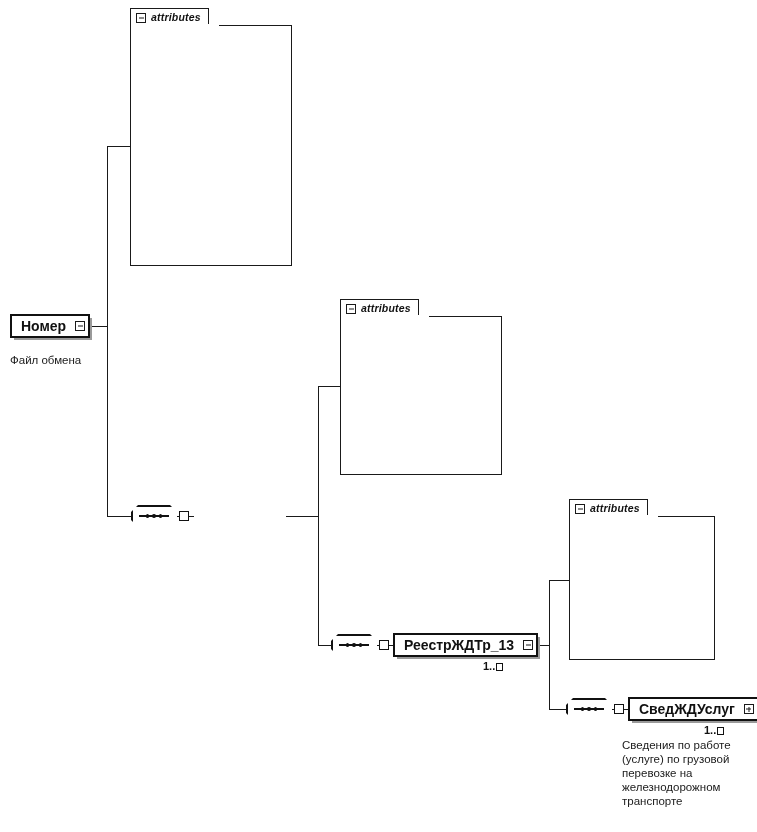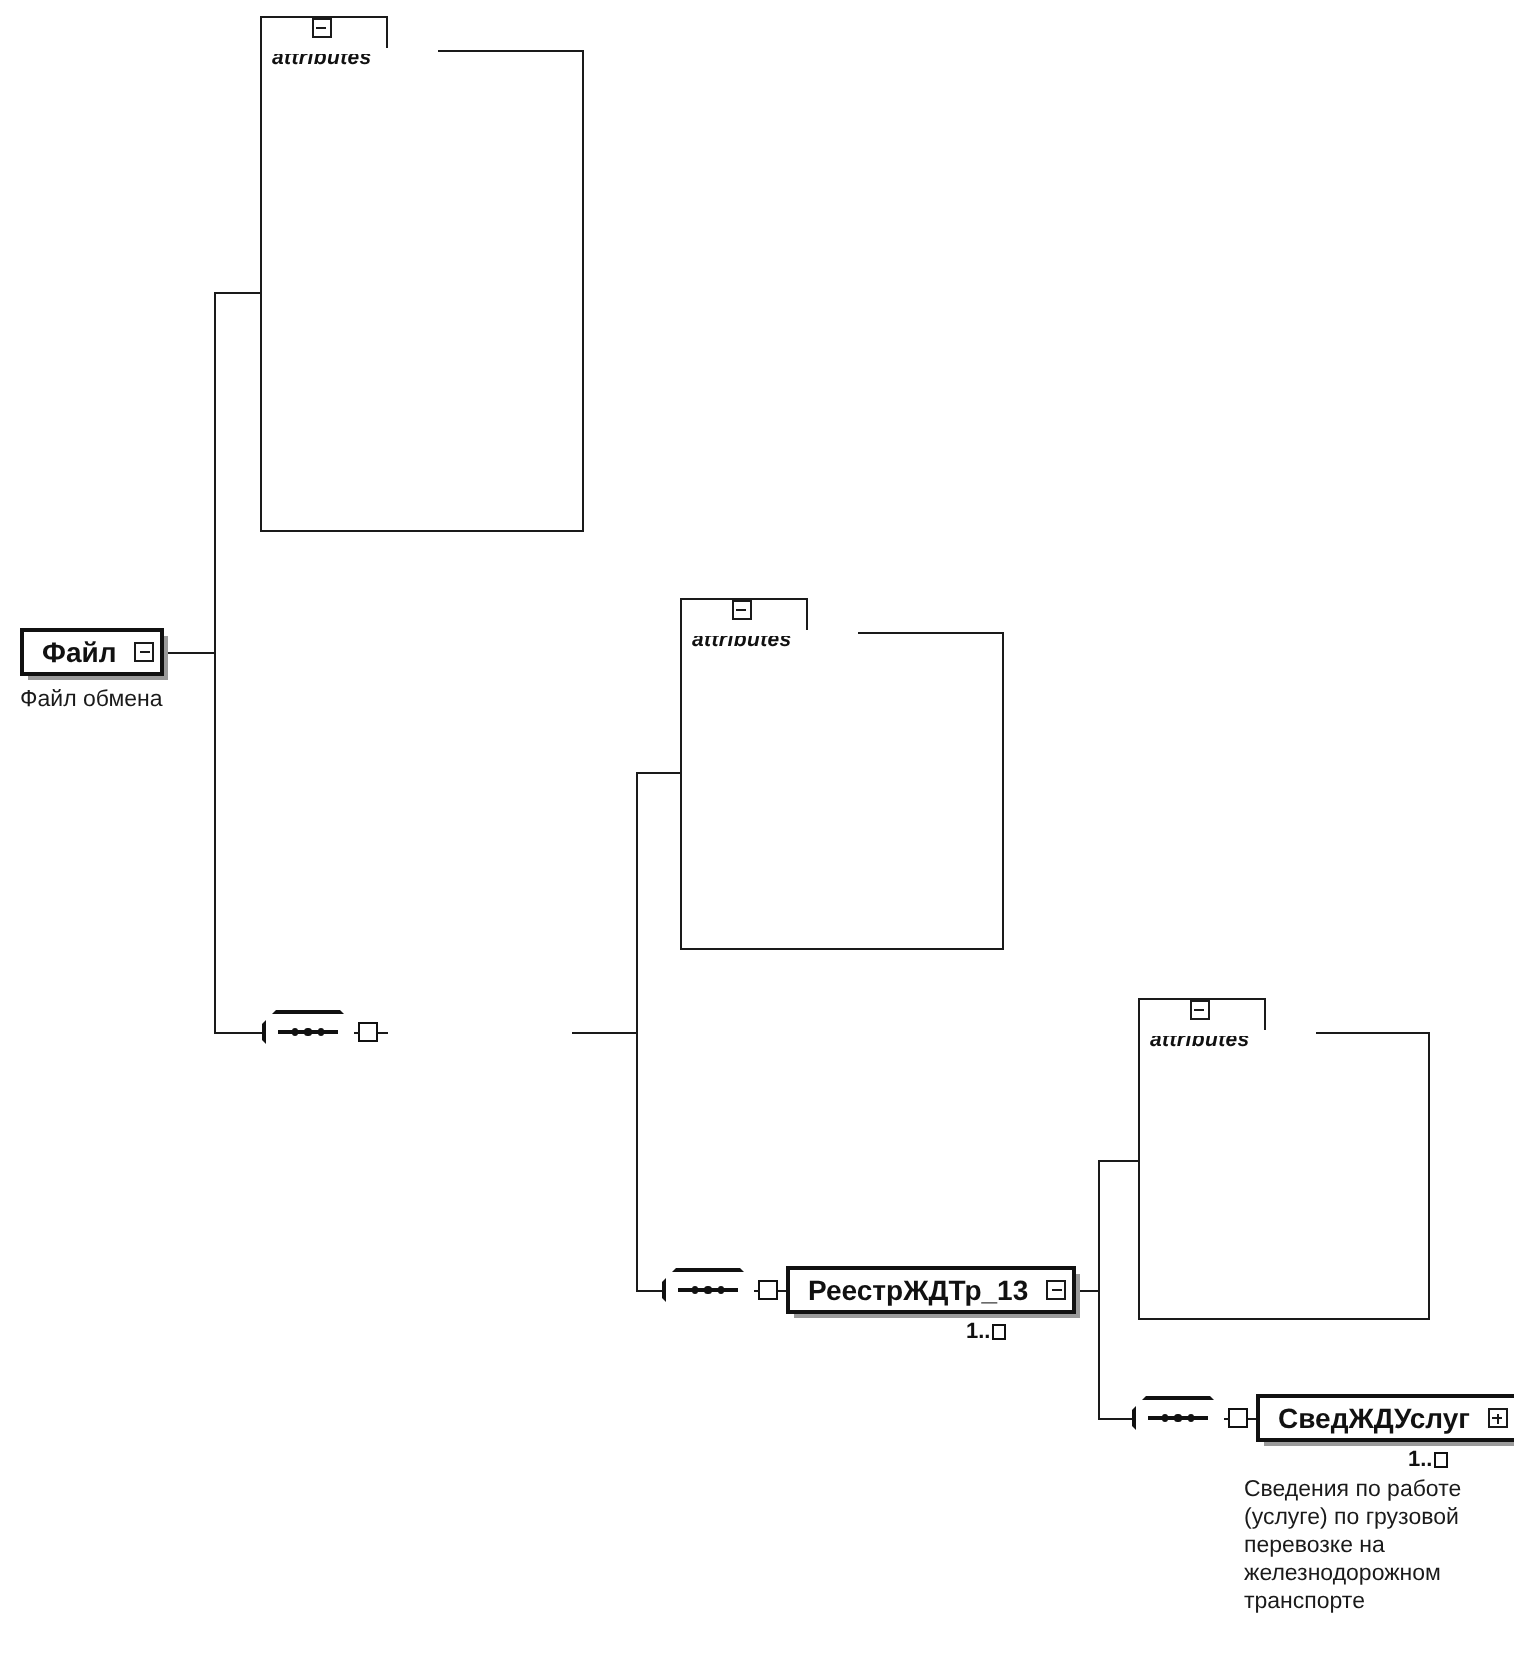--- a/index.html
+++ b/index.html
@@ -13,21 +13,20 @@
   .lnv{width:1px;}
 
   
   .attrbox{position:absolute;box-sizing:border-box;}
   .attrbox .tab{
       position:absolute;left:0;top:0;height:18px;
       box-sizing:border-box;
       border:1px solid #1a1a1a;border-bottom:none;background:#fff;
       display:flex;align-items:center;gap:5px;padding:0 7px 0 5px;
       z-index:3;
-      flex-direction:column;
   }
   .attrbox .tab .lbl{
       font-style:italic;font-weight:bold;font-size:10.5px;
       letter-spacing:.2px;line-height:1;color:#111;
   }
   .attrbox .body{
       position:absolute;left:0;top:17px;right:0;bottom:0;
       box-sizing:border-box;border:1px solid #1a1a1a;background:#fff;
       z-index:1;
   }
@@ -71,21 +70,21 @@
   }
   .node .nname{
       display:flex;align-items:center;padding:0 6px 0 9px;
       font-weight:bold;font-size:14px;line-height:1;white-space:nowrap;
   }
   .node .ntgl{
       display:flex;align-items:center;justify-content:center;
       width:16px;flex:none;
   }
   .node .ndesc{
-      margin-top:5px;font-size:11.5px;line-height:14px;color:#1a1a1a;
+      margin-top:15px;font-size:11.5px;line-height:14px;color:#1a1a1a;
       white-space:pre-line;
   }
   .node .mult{
       position:absolute;font-size:11px;font-weight:bold;line-height:11px;
       color:#111;white-space:nowrap;
   }
   .node .mult .inf{
       display:inline-block;width:7px;height:8px;box-sizing:border-box;
       border:1px solid #111;vertical-align:-1px;margin-left:1px;
   }
@@ -197,21 +196,21 @@
 
     <div class="attr" style="left:10px;top:92px;">
       <div class="chip">СтоимУслугИт</div>
       <div class="desc">Итого стоимость
 работ (услуг)</div>
     </div>
   </div>
 
   <div class="node" style="left:10px;top:314px;">
     <div class="nbox">
-      <div class="nname">Файл</div>
+      <div class="nname">Номер</div>
       <div class="ntgl">
         <span class="tgl"></span>
       </div>
     </div>
     <div class="ndesc">Файл обмена</div>
   </div>
 
   <div class="seq" style="left:131px;top:505px;">
     <div class="octsh"></div>
     <div class="oct"></div>

